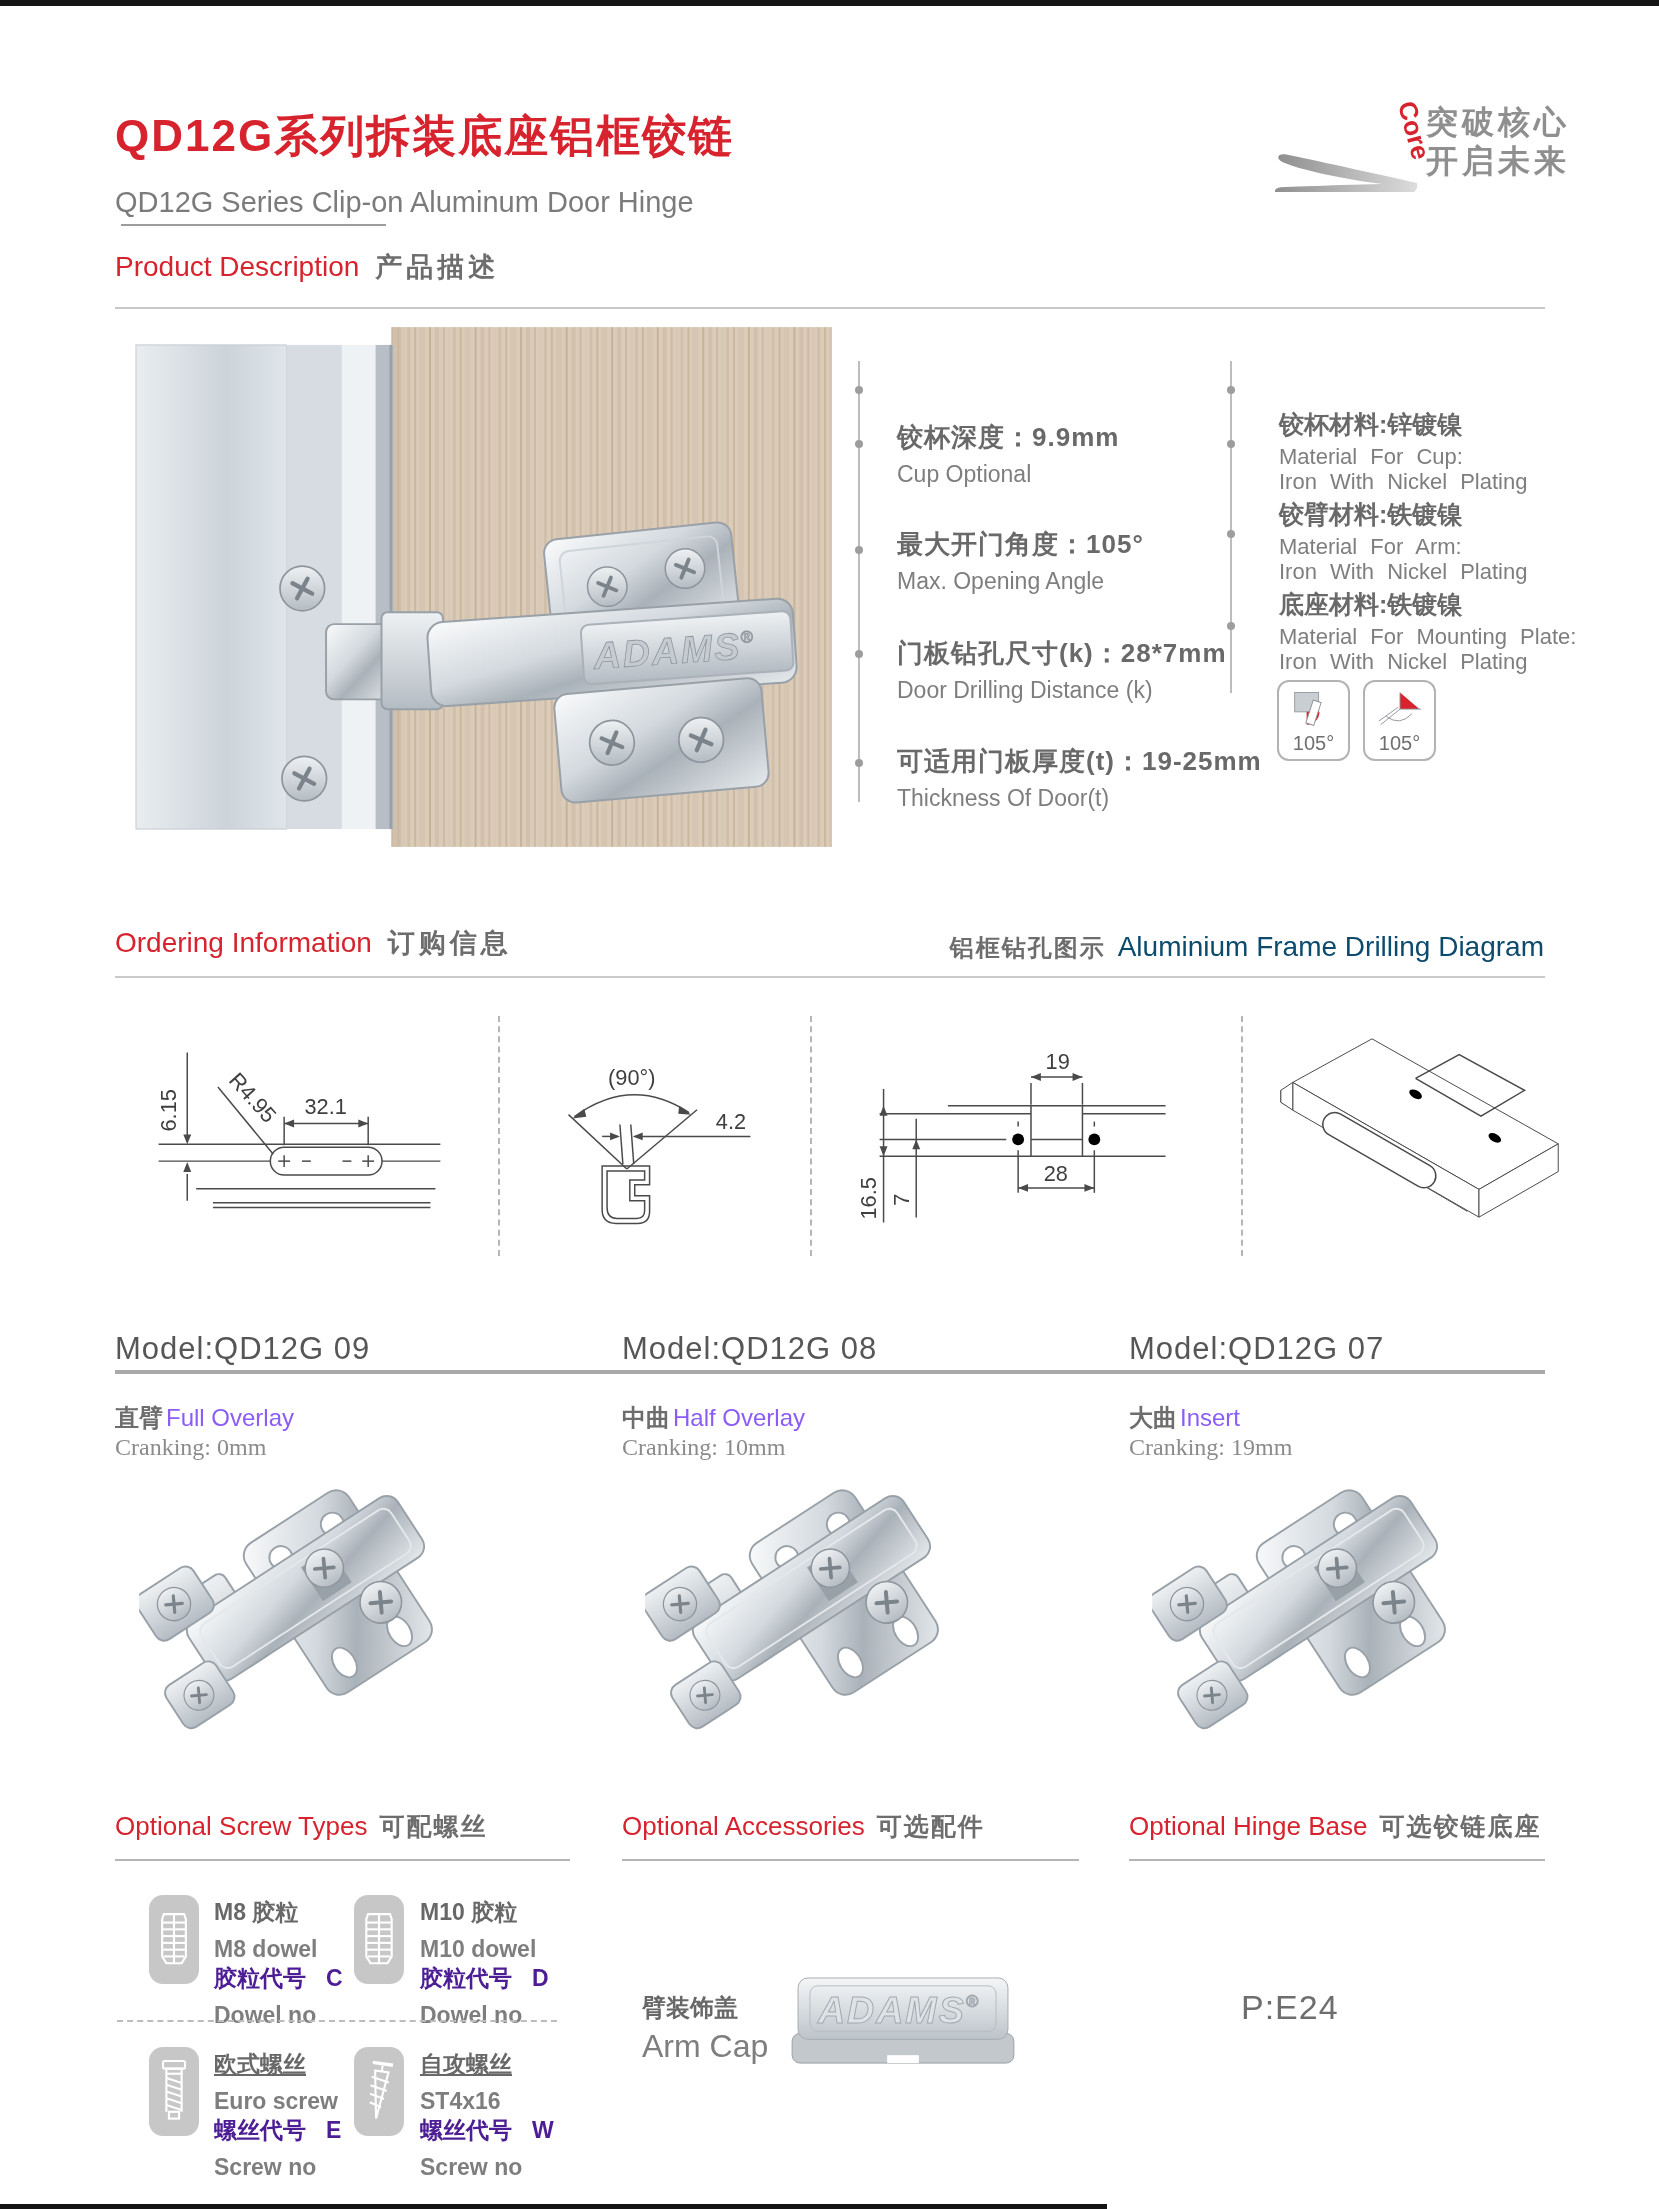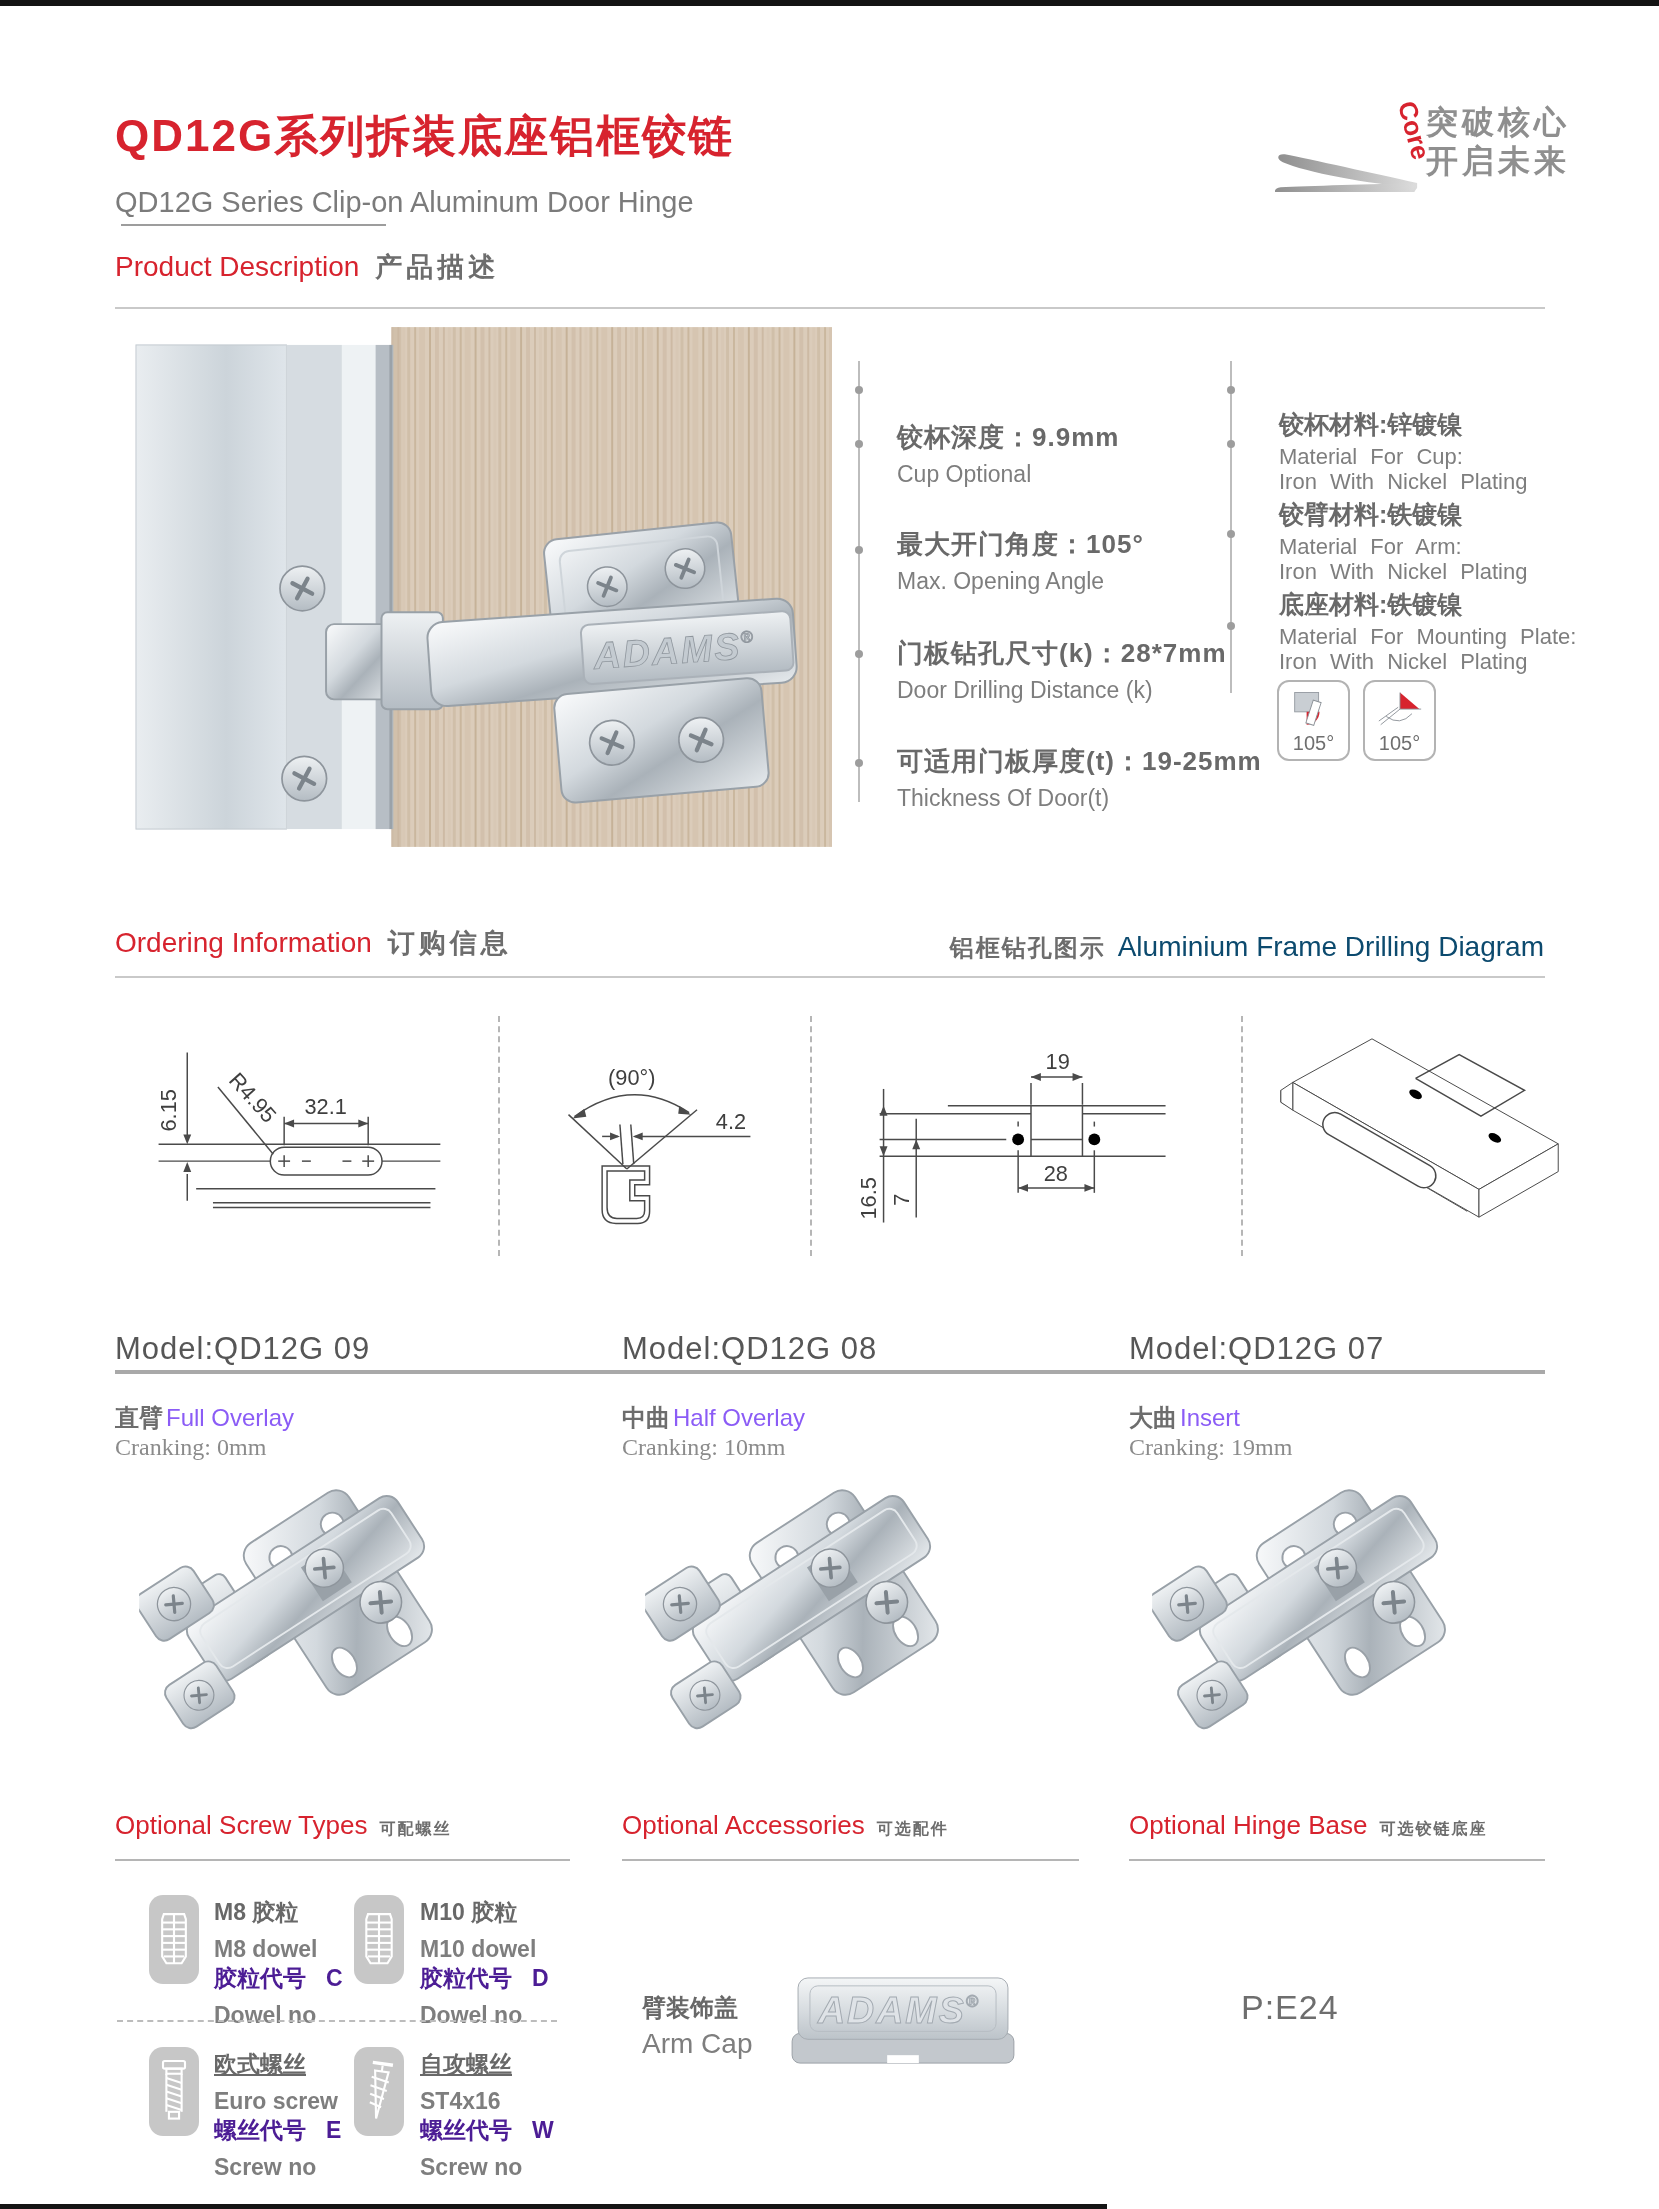--- a/index.html
+++ b/index.html
@@ -29,32 +29,32 @@
   .badge-label{font-size:20px;color:#6f6f6f;}
   .drill-cn{font-size:24px;font-weight:bold;color:#6d6d6d;letter-spacing:2px;}
   .drill-en{font-size:28px;color:#0c4a6e;}
   .vdash{width:0;border-left:2px dashed #b6b6b6;}
   .model-label{font-size:31px;color:#565656;letter-spacing:1px;}
   .type-row{display:flex;align-items:baseline;gap:3px;white-space:nowrap;}
   .type-cn{font-size:24px;font-weight:bold;color:#6d6d6d;}
   .type-en{font-size:24px;color:#8b5cf6;}
   .cranking{font-size:24px;color:#8b8b8b;font-family:Liberation Serif, serif;}
   .opt-en{font-size:26px;color:var(--red);}
-  .opt-cn{font-size:16px;font-weight:bold;color:#6d6d6d;letter-spacing:2px;}
+  .opt-cn{font-size:25px;font-weight:bold;color:#6d6d6d;letter-spacing:2px;}
   .opt-rule{height:2px;background:#b5b5b5;}
   .scr-icon{width:50px;height:89px;background:#c7c7c7;border-radius:14px;display:flex;
             align-items:center;justify-content:center;}
   .scr-cn{font-size:23px;font-weight:bold;color:#686868;white-space:nowrap;}
   .scr-cn.u{text-decoration:underline;}
   .scr-en{font-size:23px;color:var(--ink2);margin-top:8px;font-weight:bold;}
   .scr-code{font-size:23px;font-weight:bold;color:#4c1d95;white-space:nowrap;}
   .code-letter{margin-left:20px;}
   .hdash{height:0;border-top:2px dashed #bcbcbc;}
   .cap-cn{font-size:24px;font-weight:bold;color:#686868;}
-  .cap-en{font-size:28px;color:var(--ink2);margin-top:4px;}
+  .cap-en{font-size:32px;color:var(--ink2);margin-top:4px;}
   .pref{font-size:34px;color:#6e6e6e;letter-spacing:1px;}
   svg text{font-family:"Liberation Sans", sans-serif;}
   .dim{fill:#3f3f3f;font-size:22px;}
   .dwg line,.dwg path,.dwg rect,.dwg polyline{stroke:#4a4a4a;stroke-width:1.5;fill:none;}
   .dwg .fillw{fill:#ffffff;}
   .dwg polygon{fill:#4a4a4a;stroke:none;}
 </style>
 </head>
 <body>
 

